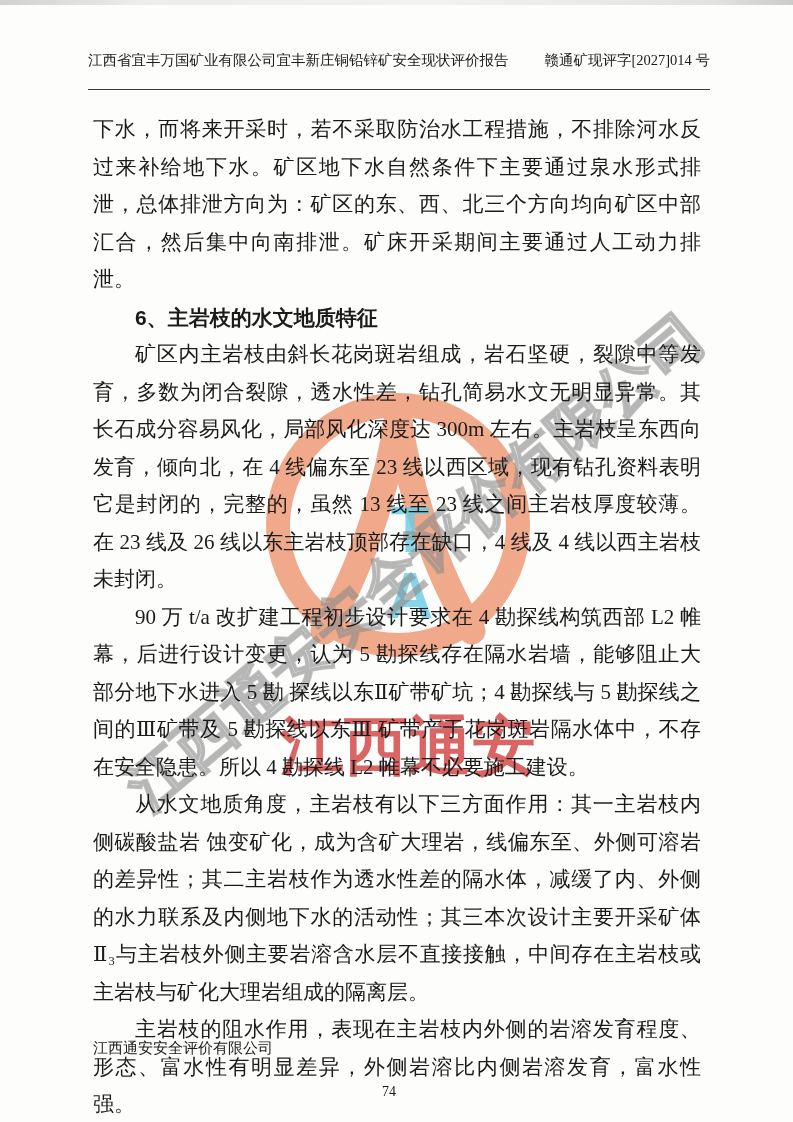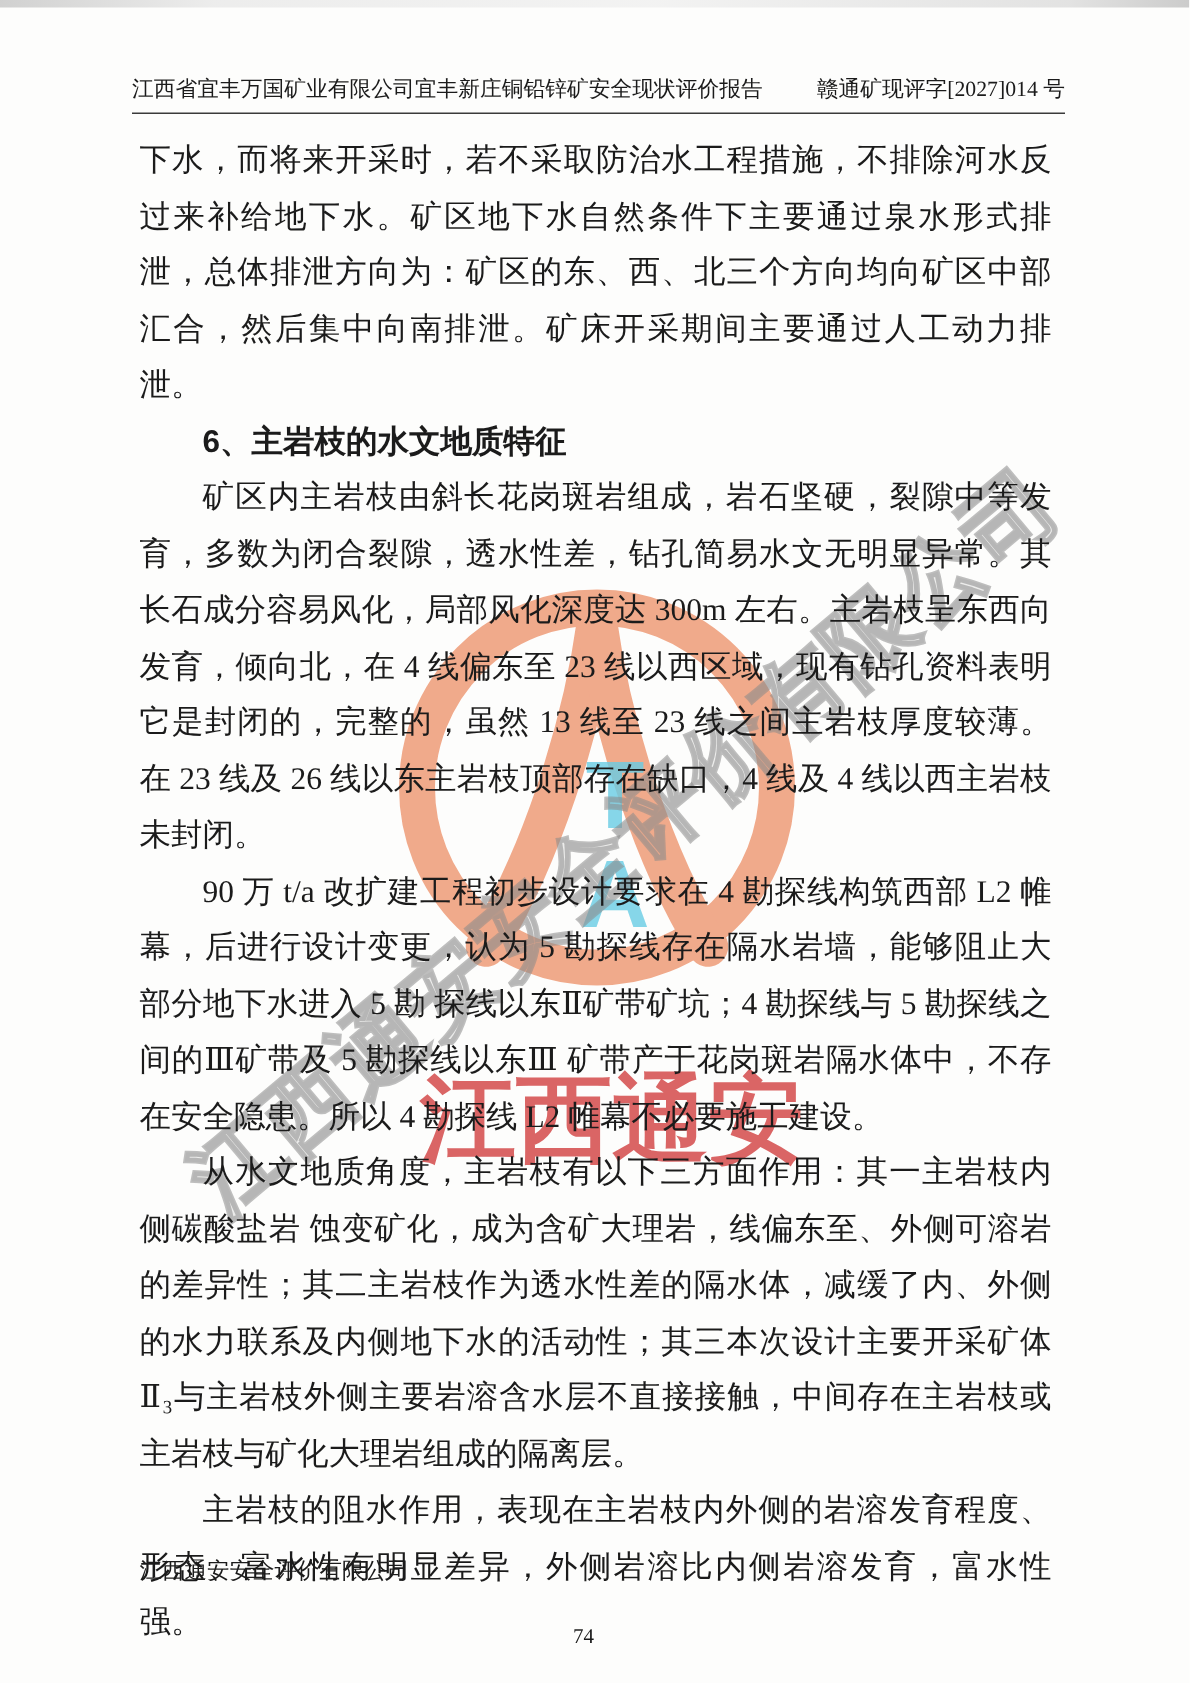--- a/index.html
+++ b/index.html
@@ -41,26 +41,26 @@
     font-weight:bold;font-size:64px;line-height:66px;letter-spacing:0;
     white-space:nowrap;
     color:rgba(207,58,58,0.78);
   }
   
   .content{position:absolute;inset:0;z-index:2;}
   .doc-header{
     position:absolute;left:88px;top:50px;width:622px;
     display:flex;justify-content:space-between;align-items:flex-end;
     font-size:14.5px;line-height:20px;
-    padding-bottom:5px;
+    padding-bottom:19px;
     border-bottom:1.5px solid #3a3a3a;
     white-space:nowrap;
   }
   .doc-body{
-    position:absolute;left:93px;top:88px;width:608px;
+    position:absolute;left:93px;top:111px;width:608px;
     font-size:21px;line-height:37.5px;
     text-align:justify;text-justify:inter-ideograph;
   }
   .doc-body p{margin:0;text-indent:2em;}
   .doc-body p.continuation{text-indent:0;}
   .doc-body h3{
     margin:0;font-size:21px;line-height:37.5px;font-weight:bold;
     text-indent:2em;
     font-family:Liberation Sans, sans-serif;
   }

